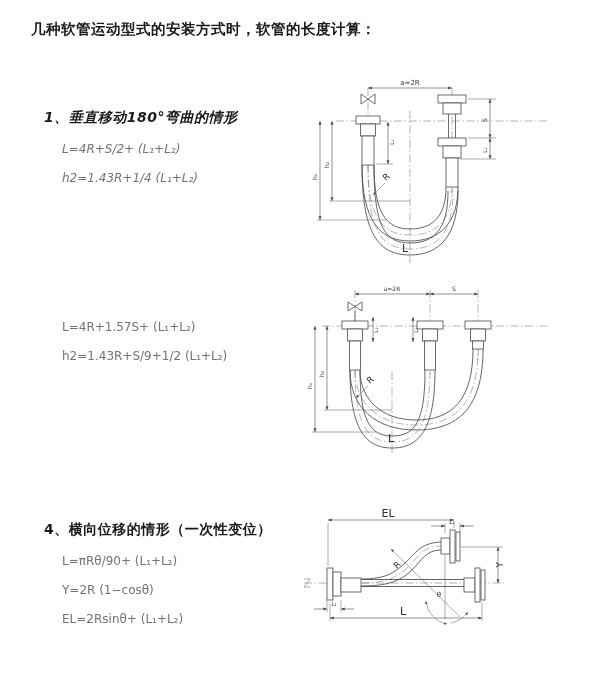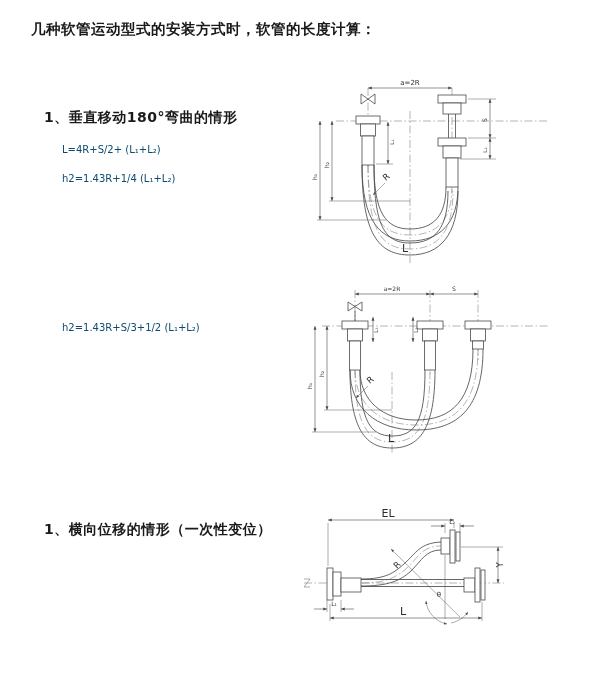--- a/index.html
+++ b/index.html
@@ -2,21 +2,21 @@
 <html><head>
 <meta charset="utf-8">
 <style>
   html,body{margin:0;padding:0;}
   body{width:600px;height:675px;background:#ffffff;font-family:"DejaVu Sans","Liberation Sans",sans-serif;}
   .page{position:relative;width:600px;height:675px;background:#ffffff;overflow:hidden;color:#1c1c1c;border-radius:13px;}
   .title{position:absolute;left:31px;top:20px;font-size:14.5px;font-weight:bold;letter-spacing:.5px;color:#1a1a1a;}
   .sec{position:absolute;left:44px;}
   .sec-h{font-size:14px;font-weight:bold;letter-spacing:.5px;color:#1a1a1a;}
   .formulas{margin:8px 0 0 18px;}
-  .f{font-size:10px;height:29px;line-height:29px;white-space:pre;color:#0c4a6e;}
+  .f{font-size:12px;height:29px;line-height:29px;white-space:pre;color:#737373;}
   .dia{position:absolute;}
   svg text{font-family:"DejaVu Sans",sans-serif;fill:#333;}
   .ln{stroke:#4a4a4a;fill:none;stroke-width:.8;}
   .fit{fill:#ffffff;stroke:#4a4a4a;stroke-width:.8;}
   .hose{stroke:#4a4a4a;fill:none;stroke-width:.85;}
   .cl{stroke:#787878;fill:none;stroke-width:.55;stroke-dasharray:8 2.5 1.5 2.5;}
   .dim{stroke:#4a4a4a;fill:none;stroke-width:.6;}
   .thin{stroke:#5a5a5a;fill:none;stroke-width:.5;}
   .dl{font-size:7px;fill:#333;}
   .dls{font-size:6px;fill:#333;}
@@ -24,36 +24,42 @@
   .big{font-size:11px;fill:#2d2d2d;}
   .med{font-size:8.5px;fill:#2d2d2d;}
 </style>
 </head>
 <body>
 
 <div class="page">
 
   <div class="title">几种软管运动型式的安装方式时，软管的长度计算：</div>
 
-  <div class="sec" style="top:109px;">
+  <div class="sec" style="top:109px;font-style:italic;">
     <div class="sec-h">1、垂直移动180°弯曲的情形</div>
     <div class="formulas">
       <div class="f">L=4R+S/2+ (L₁+L₂)</div>
       <div class="f">h2=1.43R+1/4 (L₁+L₂)</div>
     </div>
   </div>
 
   <div class="sec" style="top:305px;">
     <div class="formulas">
-      <div class="f">h2=1.43R+S/3+1/2 (L₁+L₂)</div>
+      <div class="f">L=4R+1.57S+ (L₁+L₂)</div>
+      <div class="f">h2=1.43R+S/9+1/2 (L₁+L₂)</div>
     </div>
   </div>
 
   <div class="sec" style="top:521px;">
-    <div class="sec-h">1、横向位移的情形（一次性变位）</div>
+    <div class="sec-h">4、横向位移的情形（一次性变位）</div>
+    <div class="formulas">
+      <div class="f">L=πRθ/90+ (L₁+L₂)</div>
+      <div class="f">Y=2R (1−cosθ)</div>
+      <div class="f">EL=2Rsinθ+ (L₁+L₂)</div>
+    </div>
   </div>
 
   <svg class="dia" style="left:312px;top:75px;" width="250" height="190" viewBox="0 0 250 190">
     <defs>
       <marker id="d1a" viewBox="0 0 10 10" refX="9" refY="5" markerWidth="7" markerHeight="7" orient="auto-start-reverse">
         <path d="M0,1.5 L9,5 L0,8.5 Z" fill="#4a4a4a"></path>
       </marker>
       <pattern id="d1h" width="3.2" height="3.2" patternUnits="userSpaceOnUse">
         <path d="M0,3.2 L3.2,0 M0,0 L3.2,3.2" stroke="#6e6e6e" stroke-width="0.5"></path>
       </pattern>

